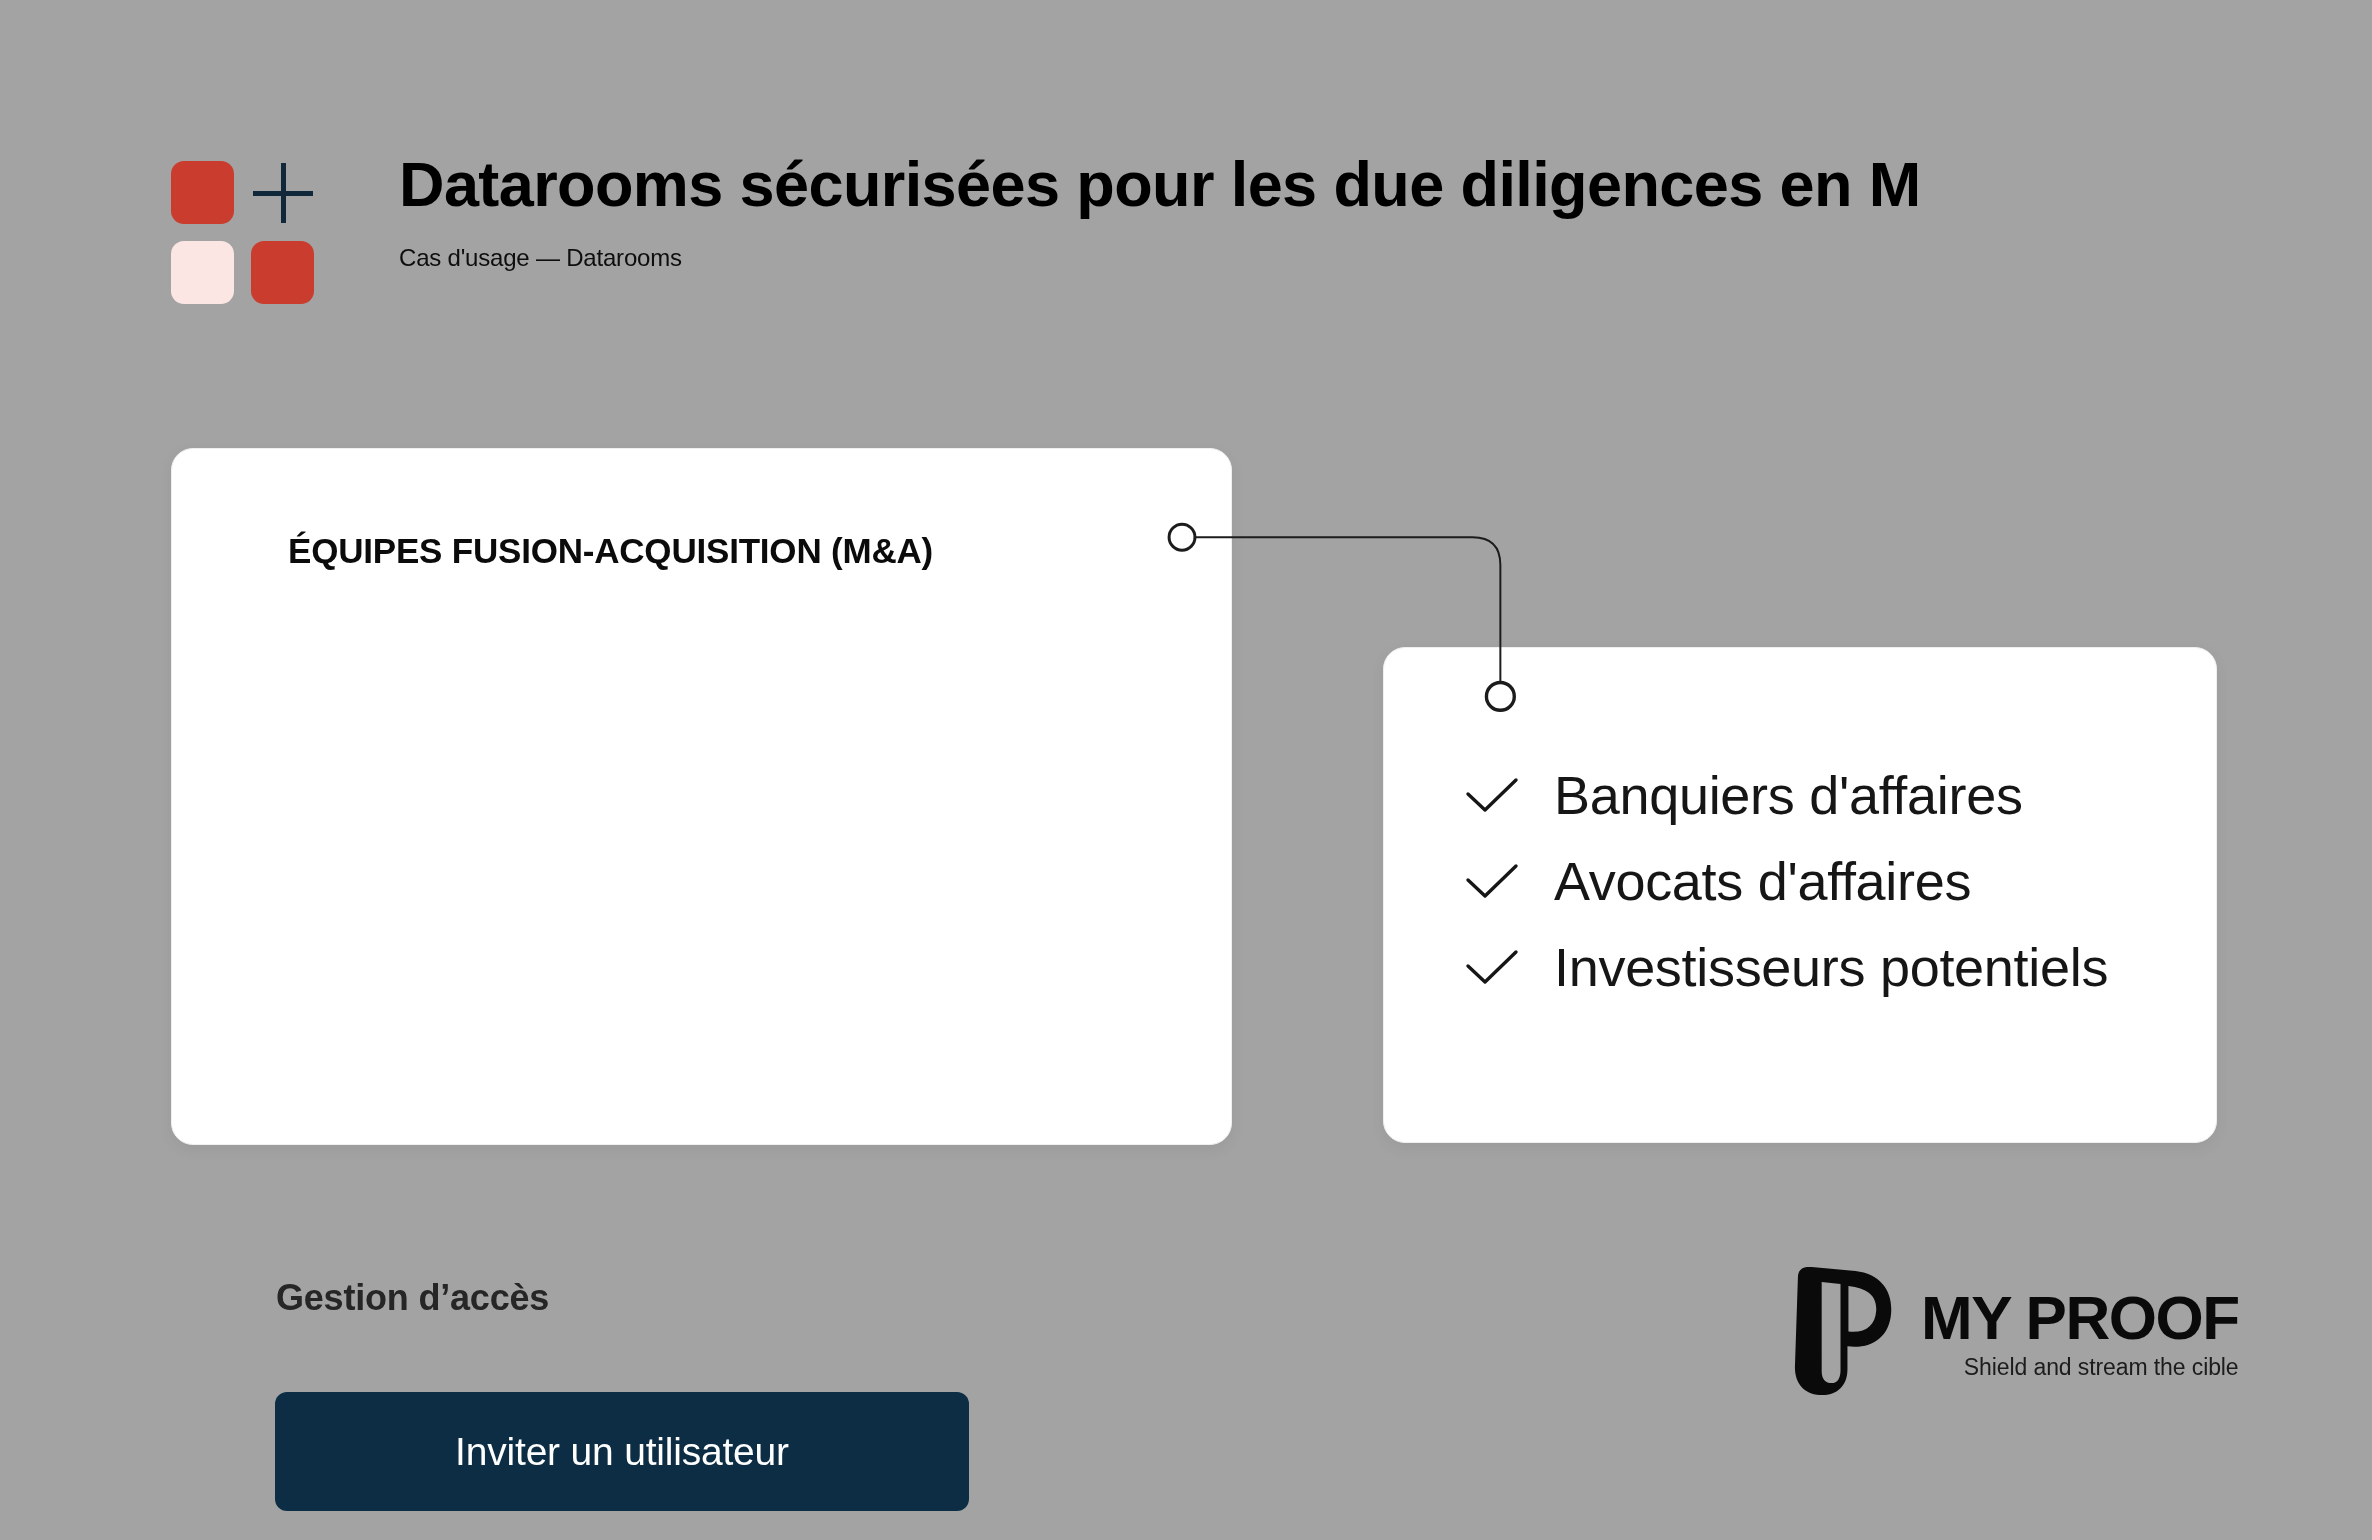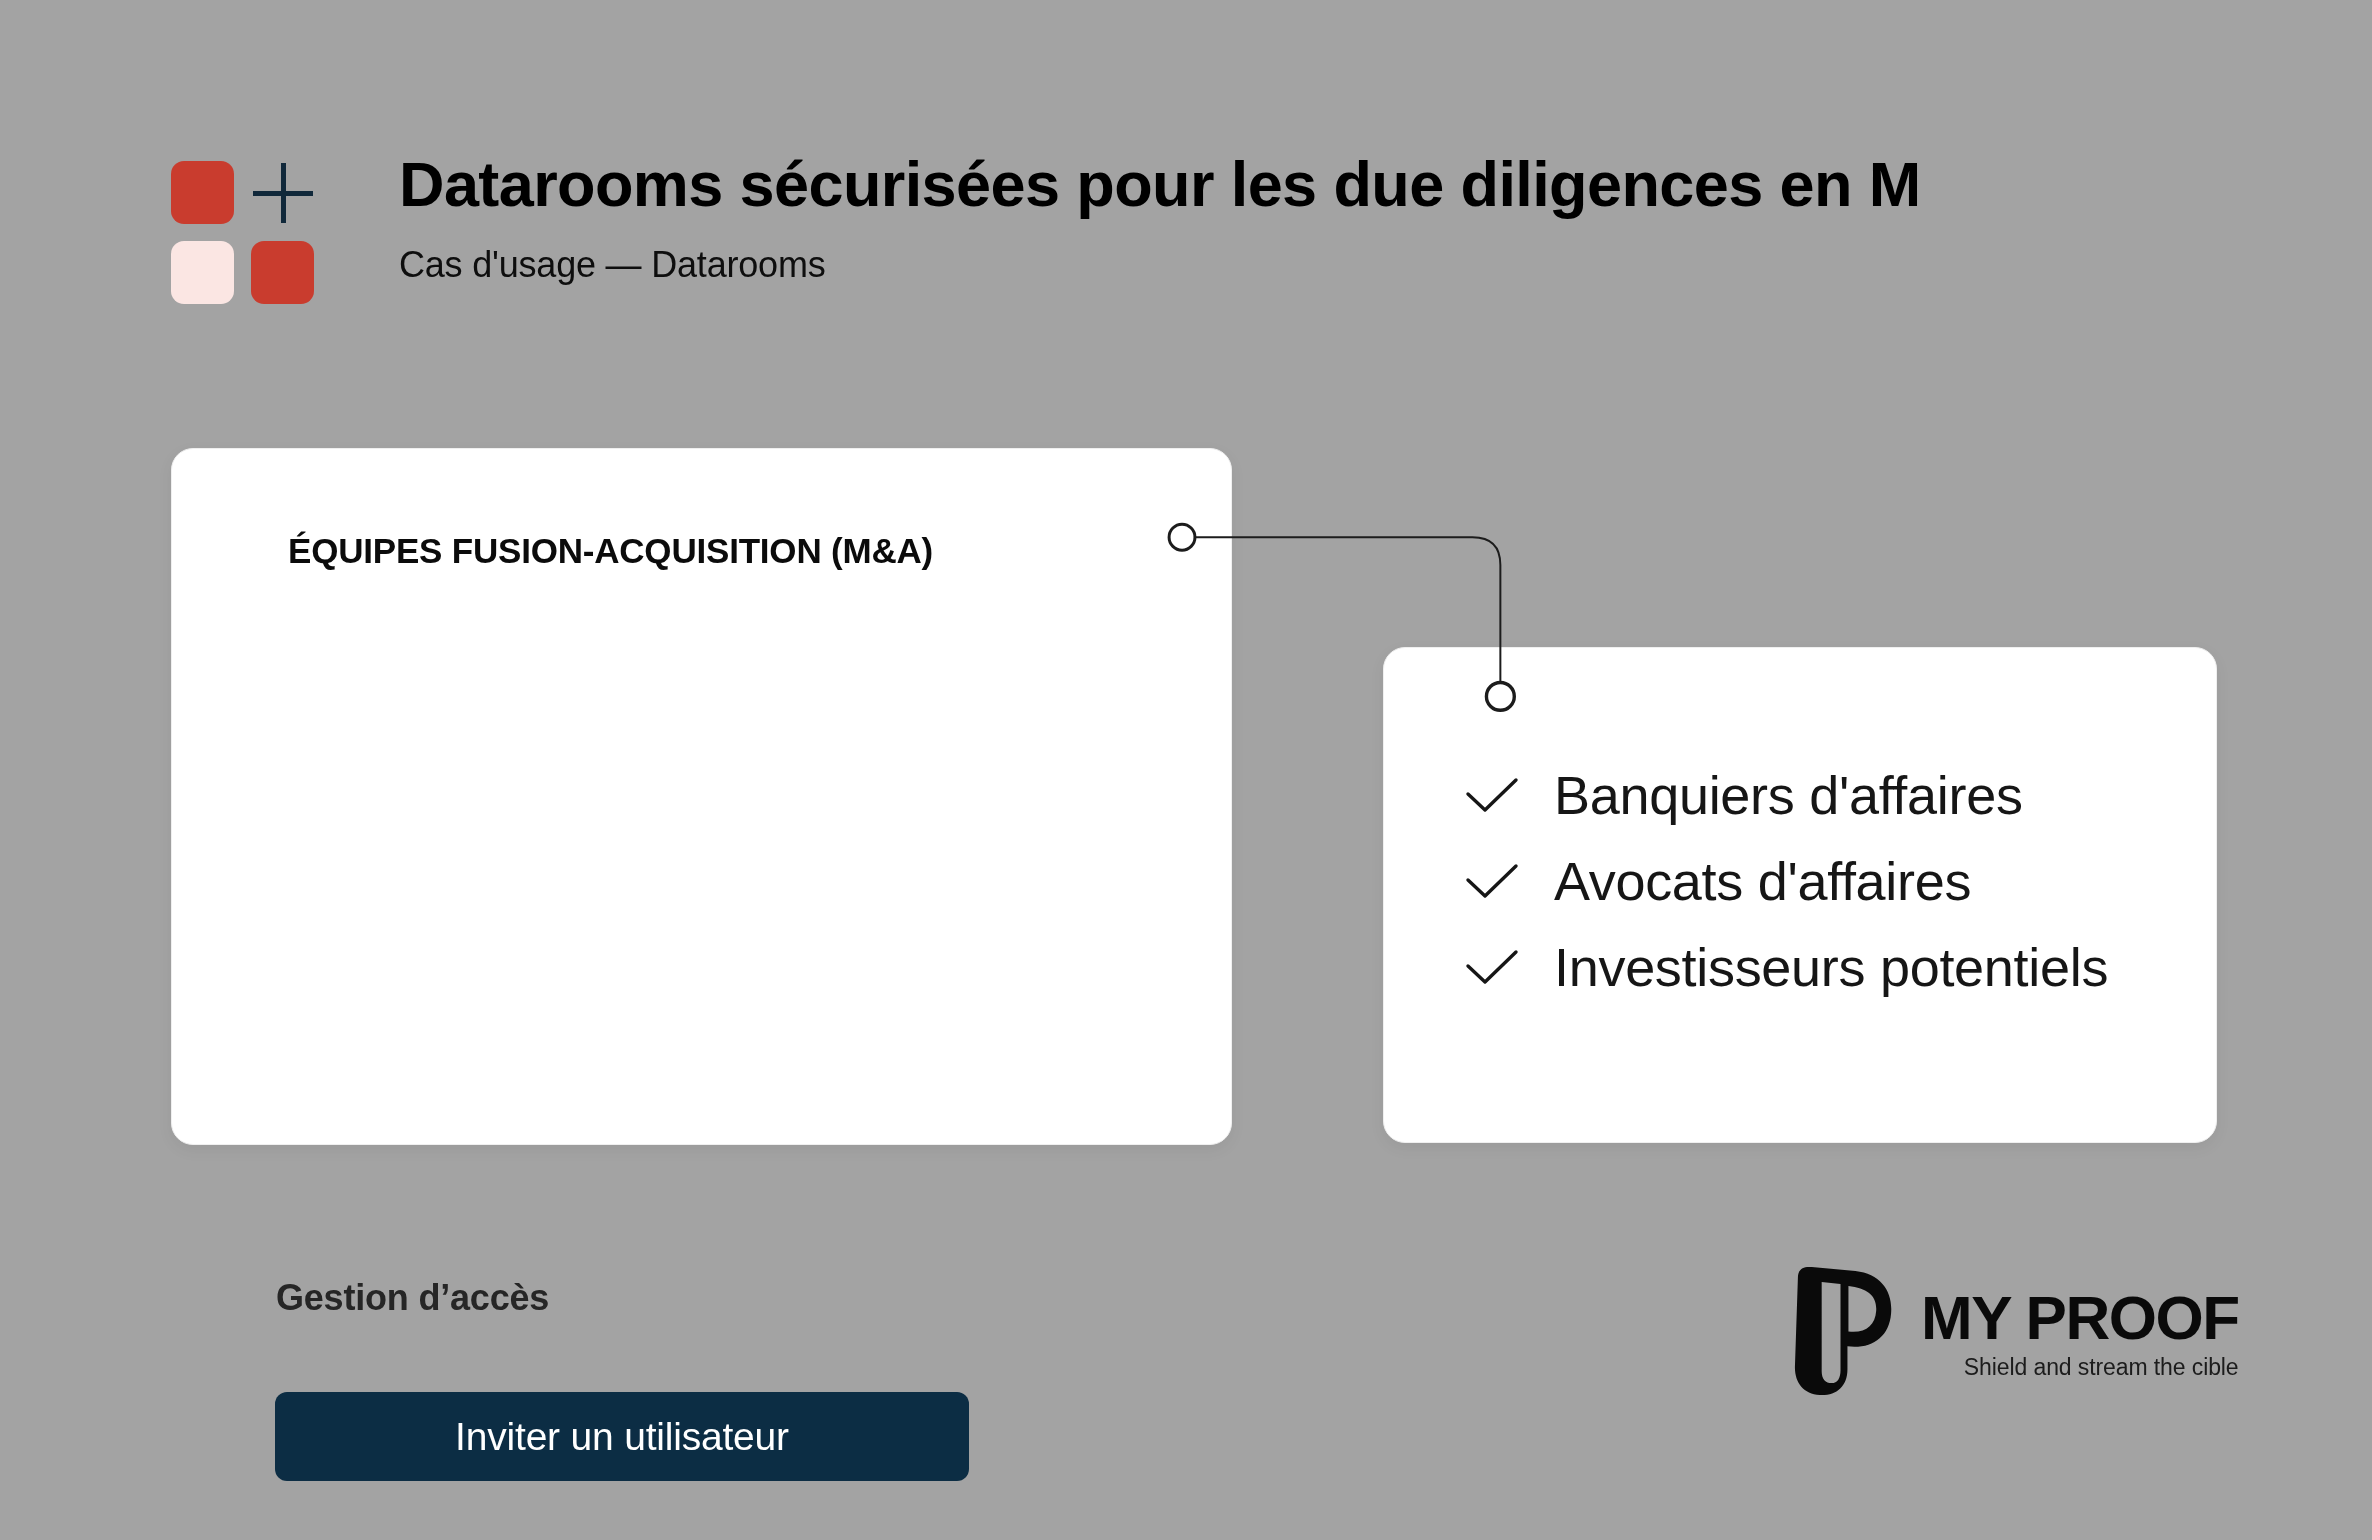--- a/index.html
+++ b/index.html
@@ -66,21 +66,21 @@
     font-size: 63px;
     font-weight: 700;
     color: #000000;
     letter-spacing: -0.6px;
     line-height: 1.06;
     white-space: nowrap;
   }
 
   .page-subtitle {
     margin-top: 26px;
-    font-size: 36px;
+    font-size: 24px;
     font-weight: 500;
     color: #0E0E0E;
     letter-spacing: -0.2px;
     white-space: nowrap;
   }
 
   
   .card {
     position: absolute;
     background: #ffffff;
@@ -144,21 +144,21 @@
     color: #262626;
     letter-spacing: -0.2px;
     white-space: nowrap;
   }
 
   .invite-button {
     position: absolute;
     left: 103px;
     top: 943px;
     width: 694px;
-    height: 89px;
+    height: 119px;
     background: #0C2D44;
     color: #ffffff;
     border: none;
     border-radius: 12px;
     font-family: "Liberation Sans", sans-serif;
     font-size: 39px;
     font-weight: 400;
     letter-spacing: -0.2px;
     cursor: pointer;
   }

